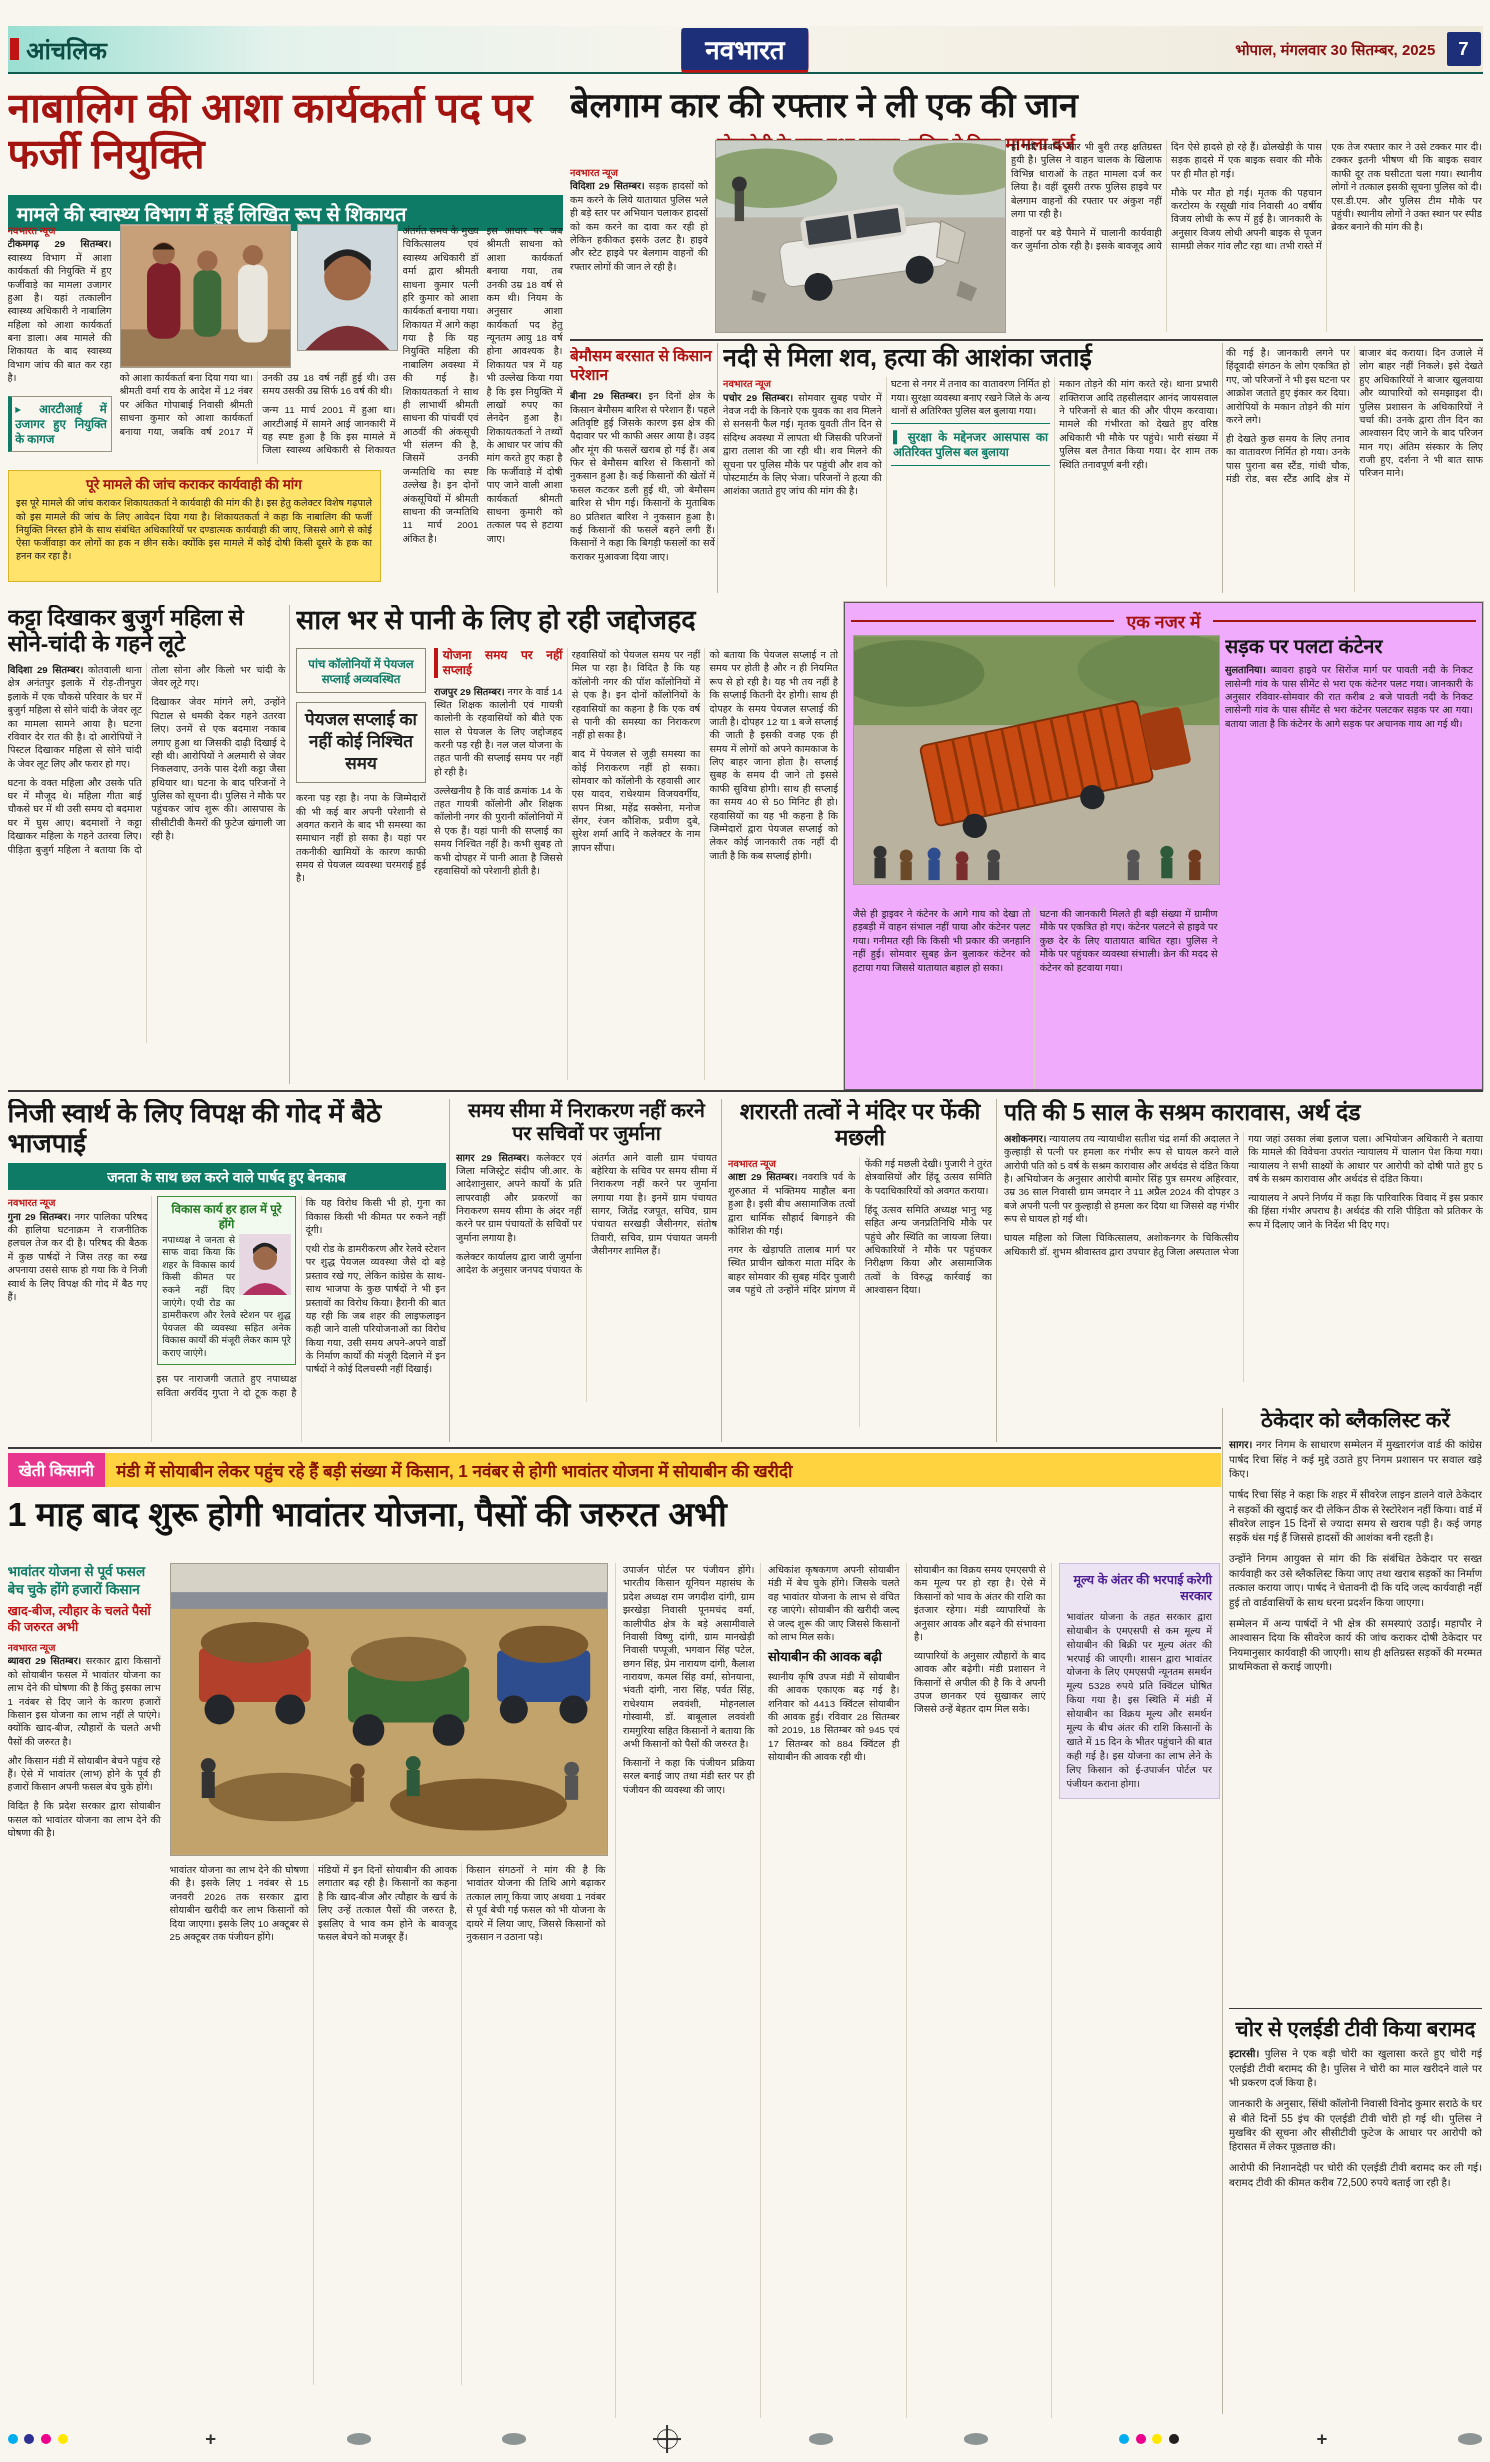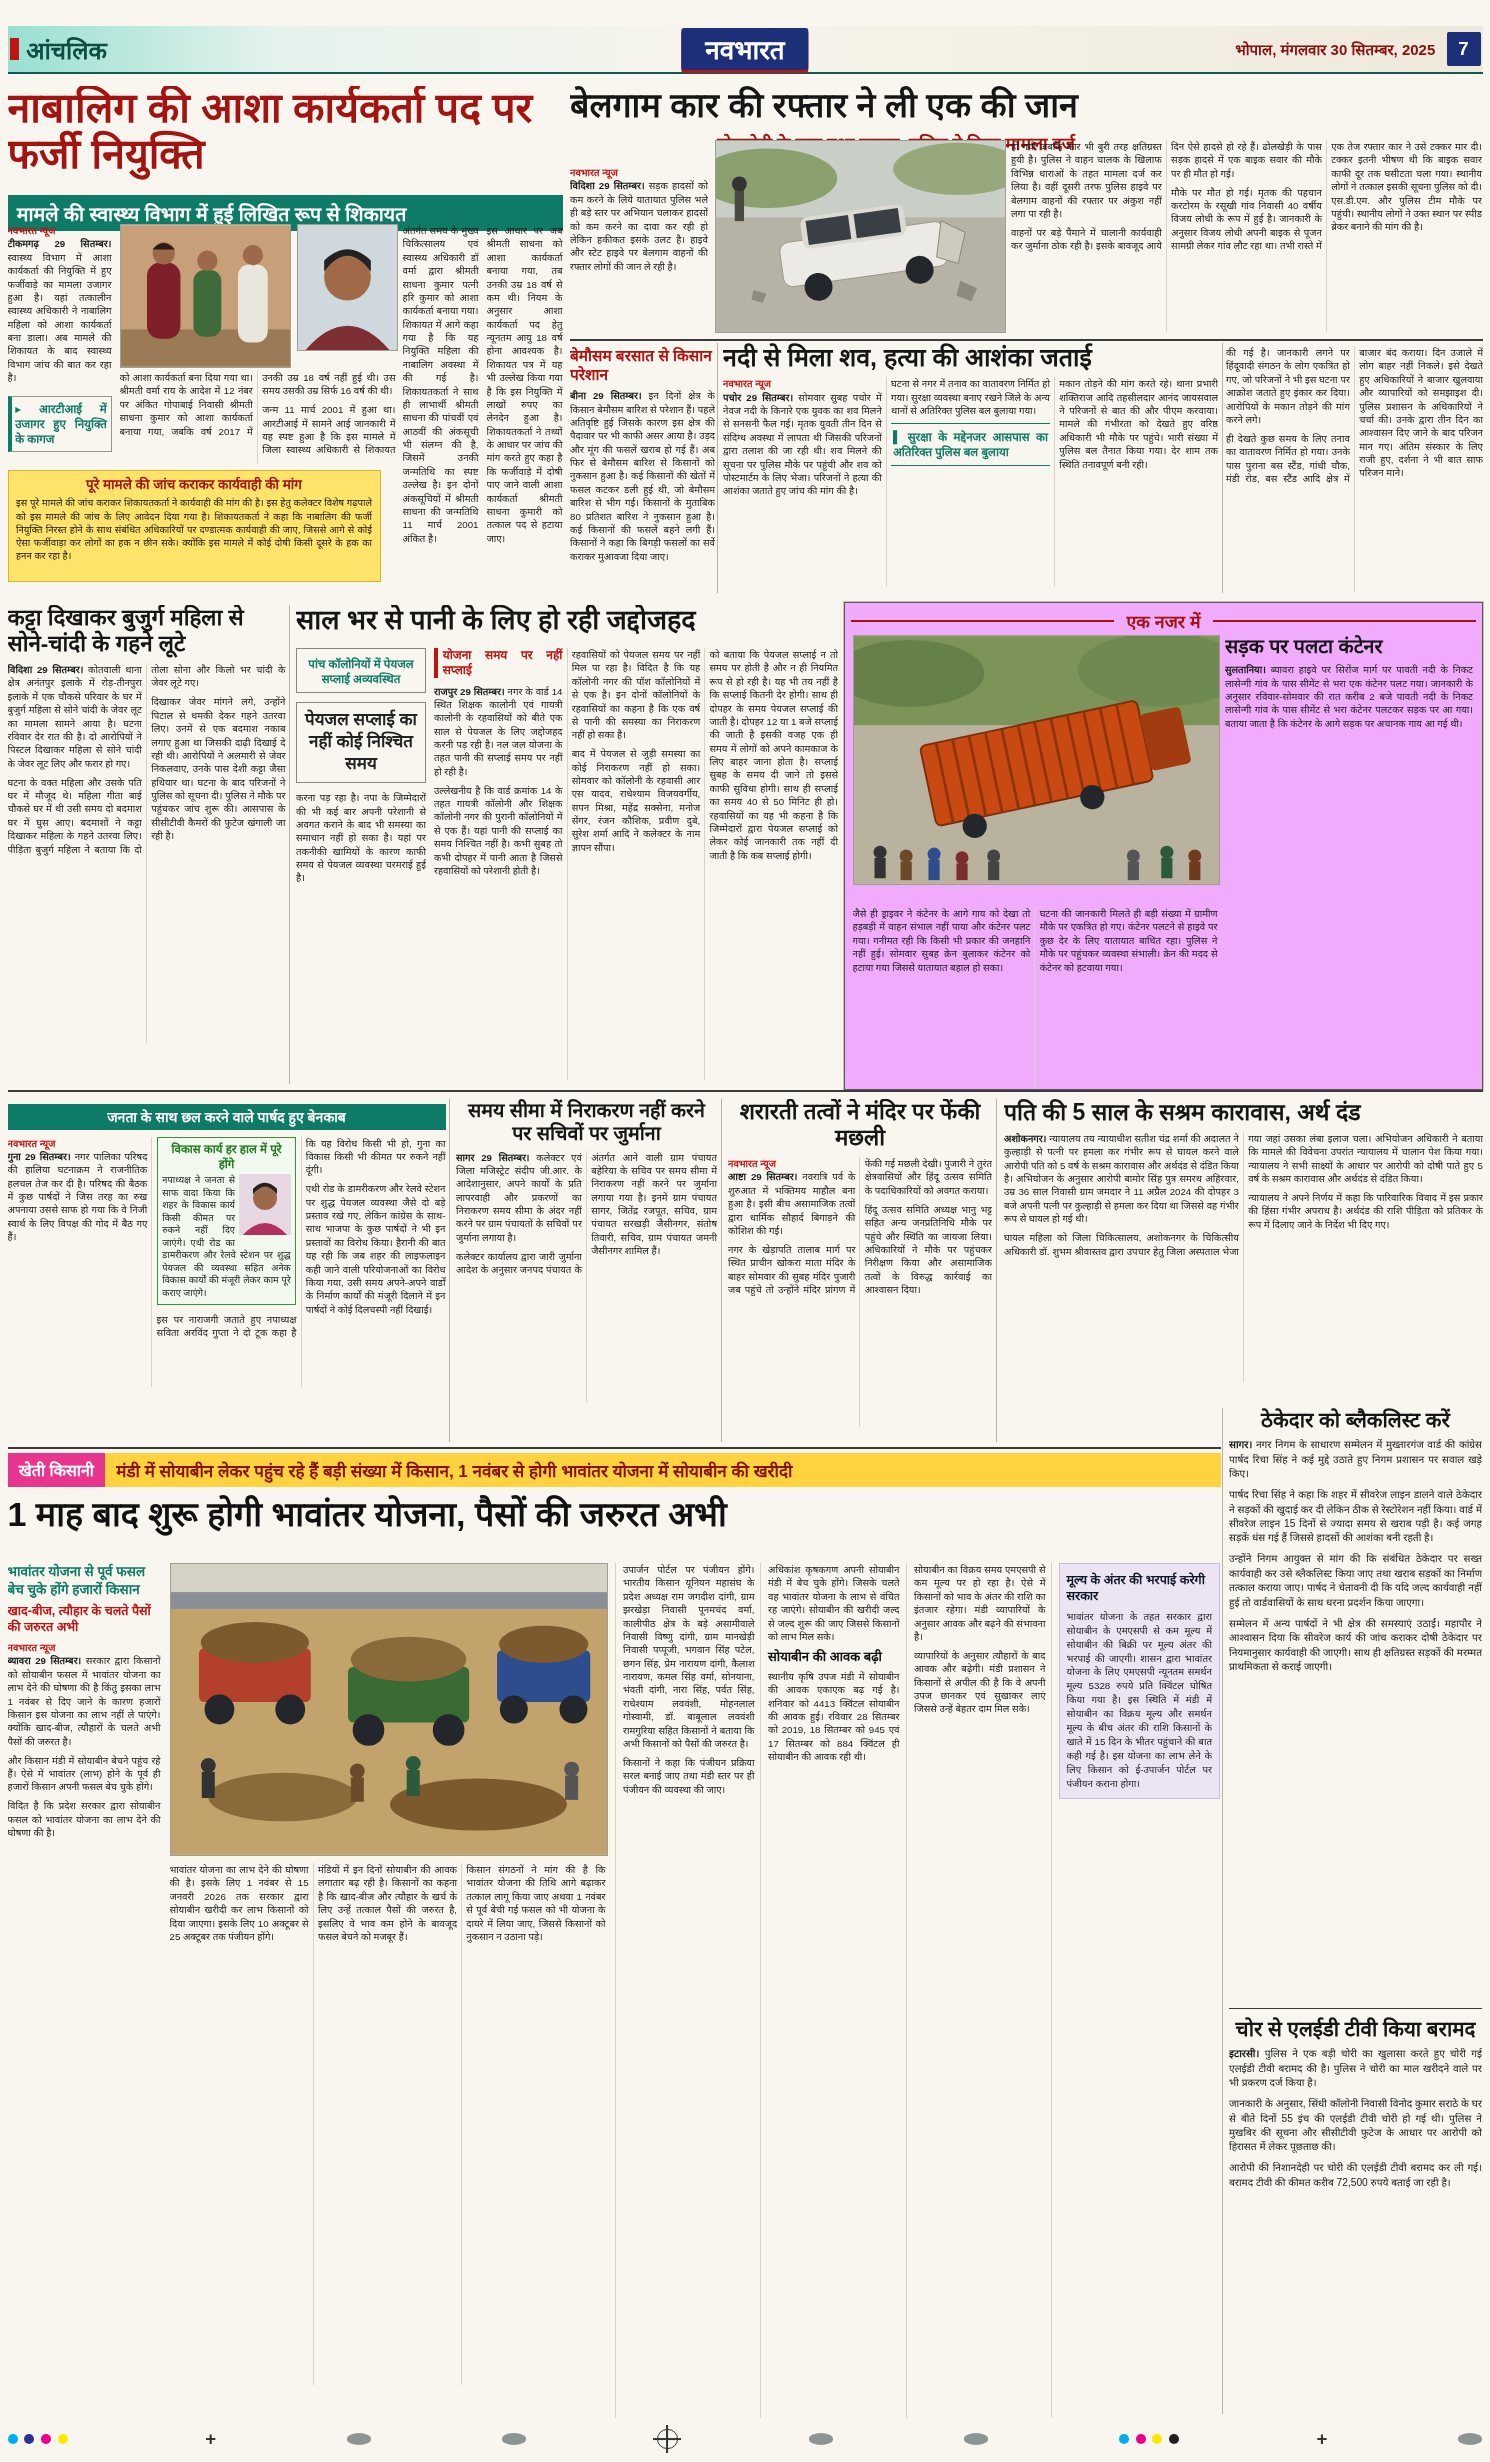--- a/index.html
+++ b/index.html
@@ -29,21 +29,21 @@
           font-size:11.6px;line-height:1.35;padding:4.7px 1.9px;margin:3.7px 0 7.5px;break-inside:avoid;}
   .wbox{border:0.9px solid #8c8676;padding:6.5px 4.7px;font-weight:700;text-align:center;margin-bottom:8.4px;line-height:1.3;}
   .wbox.teal{color:#0e7b66;font-size:11.6px;}
   .wbox.blk{color:#222;font-size:17px;}
   .redlabel{color:#c01414;font-weight:700;font-size:12px;border-left:4.7px solid #c01414;
             padding-left:4.7px;margin:0 0 6.5px;line-height:1.25;}
   .greenbox{border:0.9px solid #3f8f3f;background:#f2f9ee;padding:4.7px;margin:2.8px 0 7.5px;break-inside:avoid;}
   .greenbox h4{margin:0 0 2.8px;color:#1f7a1f;font-size:11.6px;text-align:center;line-height:1.25;}
   .greenbox p{margin:0;font-size:9.3px;line-height:1.35;text-align:justify;}
   .lavbox{background:#ece4f3;border:0.9px solid #cbb9de;padding:7.5px 6.5px;margin-bottom:7.5px;}
-  .lavbox h4{margin:0 0 5.6px;font-size:12.6px;text-align:left;color:#0f172a;line-height:1.3;}
+  .lavbox h4{margin:0 0 5.6px;font-size:12.6px;text-align:right;color:#4c1d95;line-height:1.3;}
   .lavbox p{margin:0;font-size:9.8px;line-height:1.42;text-align:justify;}
   .vrule{position:absolute;width:0.9px;background:#b9b2a1;}
   .hrule{position:absolute;height:1.9px;background:#3c3c3c;}
   
   #hdr{position:absolute;left:7.5px;top:26px;width:1475px;height:48px;display:flex;align-items:center;
        background:linear-gradient(90deg,#9adfd2 0%,#e4f2ec 18%,#f6f4ec 45%,#efe9da 100%);
        border-bottom:2.8px solid #0f5b50;box-sizing:border-box;padding:0 2px;}
   .secbullet{width:9.3px;height:22.4px;background:#c01414;margin-right:7.5px;}
   .sectitle{font-size:24px;font-weight:800;color:#0e4d44;}
   .mast{position:absolute;left:50%;transform:translateX(-50%);background:#1e2f7a;color:#fff;
@@ -282,20 +282,21 @@
     </div>
     <div class="abs bt-s cols2" style="left:7.5px;top:304px;width:365px;height:186px;overflow:hidden;">
         <p>जैसे ही ड्राइवर ने कंटेनर के आगे गाय को देखा तो हड़बड़ी में वाहन संभाल नहीं पाया और कंटेनर पलट गया। गनीमत रही कि किसी भी प्रकार की जनहानि नहीं हुई। सोमवार सुबह क्रेन बुलाकर कंटेनर को हटाया गया जिससे यातायात बहाल हो सका।</p>
         <p>घटना की जानकारी मिलते ही बड़ी संख्या में ग्रामीण मौके पर एकत्रित हो गए। कंटेनर पलटने से हाइवे पर कुछ देर के लिए यातायात बाधित रहा। पुलिस ने मौके पर पहुंचकर व्यवस्था संभाली। क्रेन की मदद से कंटेनर को हटवाया गया।</p>
       </div>
   </div>
 
   <div class="hrule" style="left:7.5px;top:1090px;width:1475px;"></div>
 
   <div class="art" style="left:7.5px;top:1099px;width:438px;height:343px;">
+    <h2 class="hl-blk" style="font-size:26px;">निजी स्वार्थ के लिए विपक्ष की गोद में बैठे भाजपाई</h2>
     <div class="tealbar" style="margin-top:4.7px;font-size:14px;padding:3.7px 7.5px;text-align:center;">जनता के साथ छल करने वाले पार्षद हुए बेनकाब</div>
     <div class="bt-s cols3" style="margin-top:6.5px;height:250px;overflow:hidden;">
       <p><span class="src">नवभारत न्यूज</span><b class="dl">गुना 29 सितम्बर।</b> <span>नगर पालिका परिषद की हालिया घटनाक्रम ने राजनीतिक हलचल तेज कर दी है। परिषद की बैठक में कुछ पार्षदों ने जिस तरह का रुख अपनाया उससे साफ हो गया कि वे निजी स्वार्थ के लिए विपक्ष की गोद में बैठ गए हैं।</span></p>
       <div class="greenbox">
         <h4>विकास कार्य हर हाल में पूरे होंगे</h4>
         <svg class="gp" width="52" height="61" viewBox="0 0 56 66" style="float:right;margin:0 0 2.8px 3.7px;">
           <rect width="56" height="66" fill="#e7d7e2"></rect>
             <path d="M4 66 q24 -26 48 0 z" fill="#b03060"></path>
             <circle cx="28" cy="26" r="13" fill="#9c6a4a"></circle>
             <path d="M15 22 q13 -17 26 0 l0 -6 q-13 -13 -26 0 z" fill="#222"></path>

